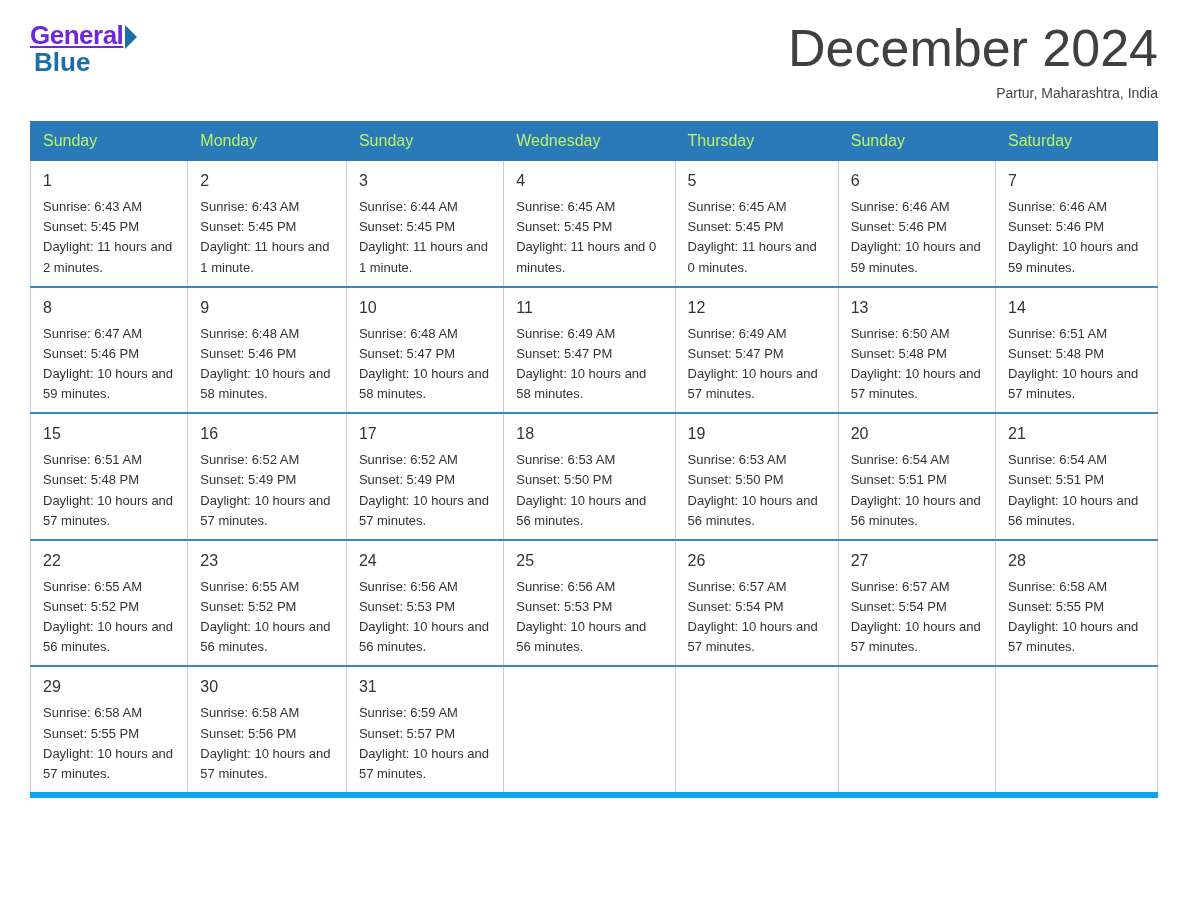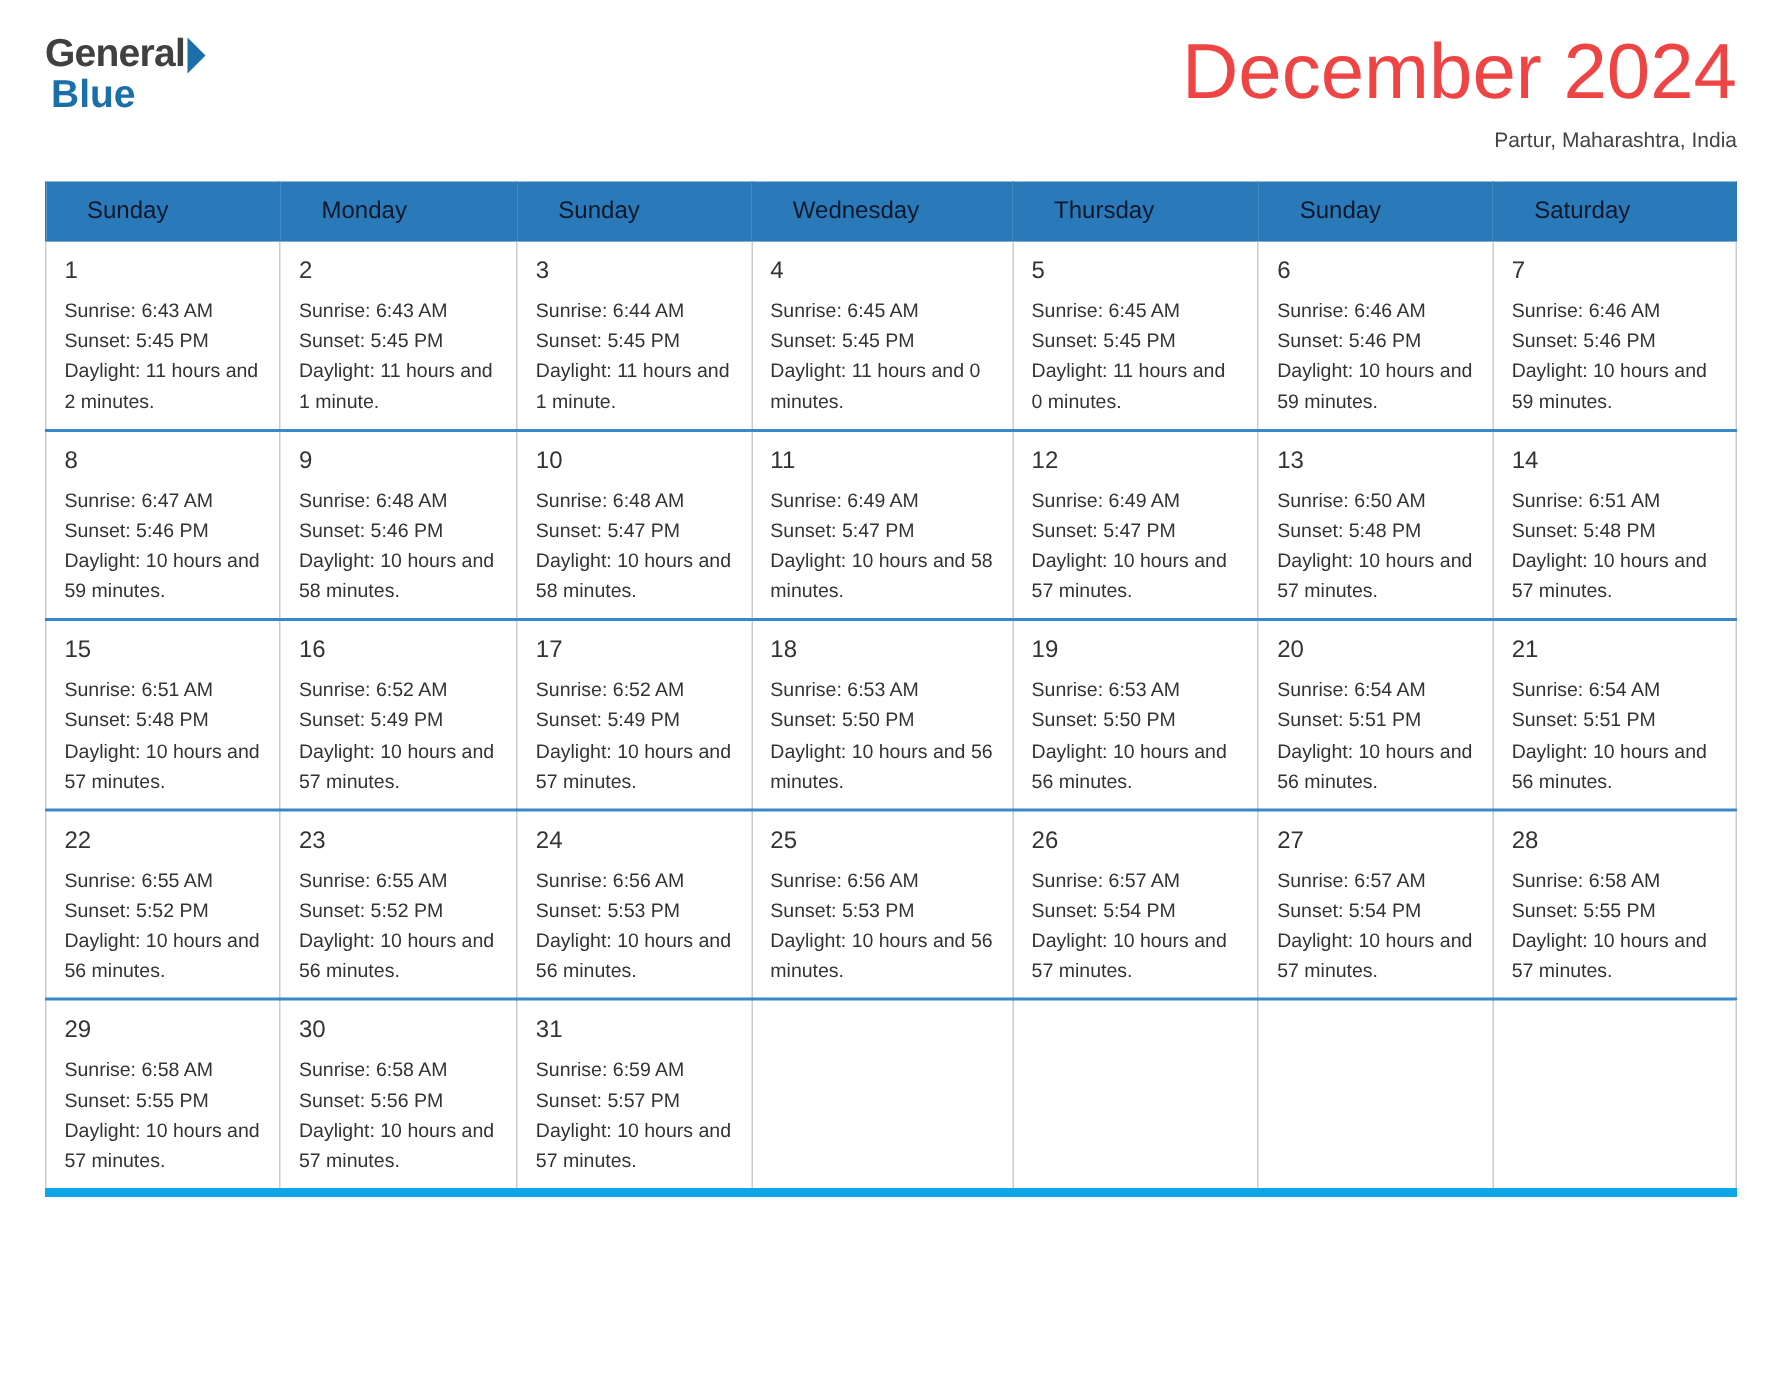--- a/index.html
+++ b/index.html
@@ -22,22 +22,23 @@
       flex-direction: column;
       align-items: flex-start;
     }
     .logo-top {
       display: flex;
       align-items: center;
     }
     .logo-general {
       font-size: 26px;
       font-weight: bold;
-      color: #404040;
+      color: #6d28d9;
       letter-spacing: -0.5px;
+      text-decoration: underline;
     }
     .logo-triangle {
       width: 0;
       height: 0;
       border-left: 12px solid #1a6fa8;
       border-top: 12px solid transparent;
       border-bottom: 12px solid transparent;
       margin-left: 2px;
       margin-top: 2px;
     }
@@ -47,42 +48,42 @@
       color: #1a6fa8;
       margin-top: -4px;
       margin-left: 4px;
     }
     .title-section {
       text-align: right;
     }
     .title-section h1 {
       font-size: 52px;
       font-weight: 300;
-      color: #ef4444;
+      color: #404040;
       line-height: 1.1;
     }
     .title-section h2 {
       font-size: 14px;
       font-weight: 400;
       color: #444;
       margin-top: 8px;
     }
     table {
       width: 100%;
       border-collapse: collapse;
       font-size: 14px;
     }
     thead tr {
       background-color: #2a7aba;
     }
     thead th {
-      color: #0f172a;
+      color: #bef264;
       font-weight: normal;
       font-size: 16px;
-      padding: 10px 27px;
+      padding: 10px 12px;
       text-align: left;
       border: 1px solid #2a7aba;
     }
     tbody tr {
       border-bottom: 2px solid #3a88c8;
     }
     tbody td {
       vertical-align: top;
       padding: 8px 12px;
       border-right: 1px solid #ccc;

